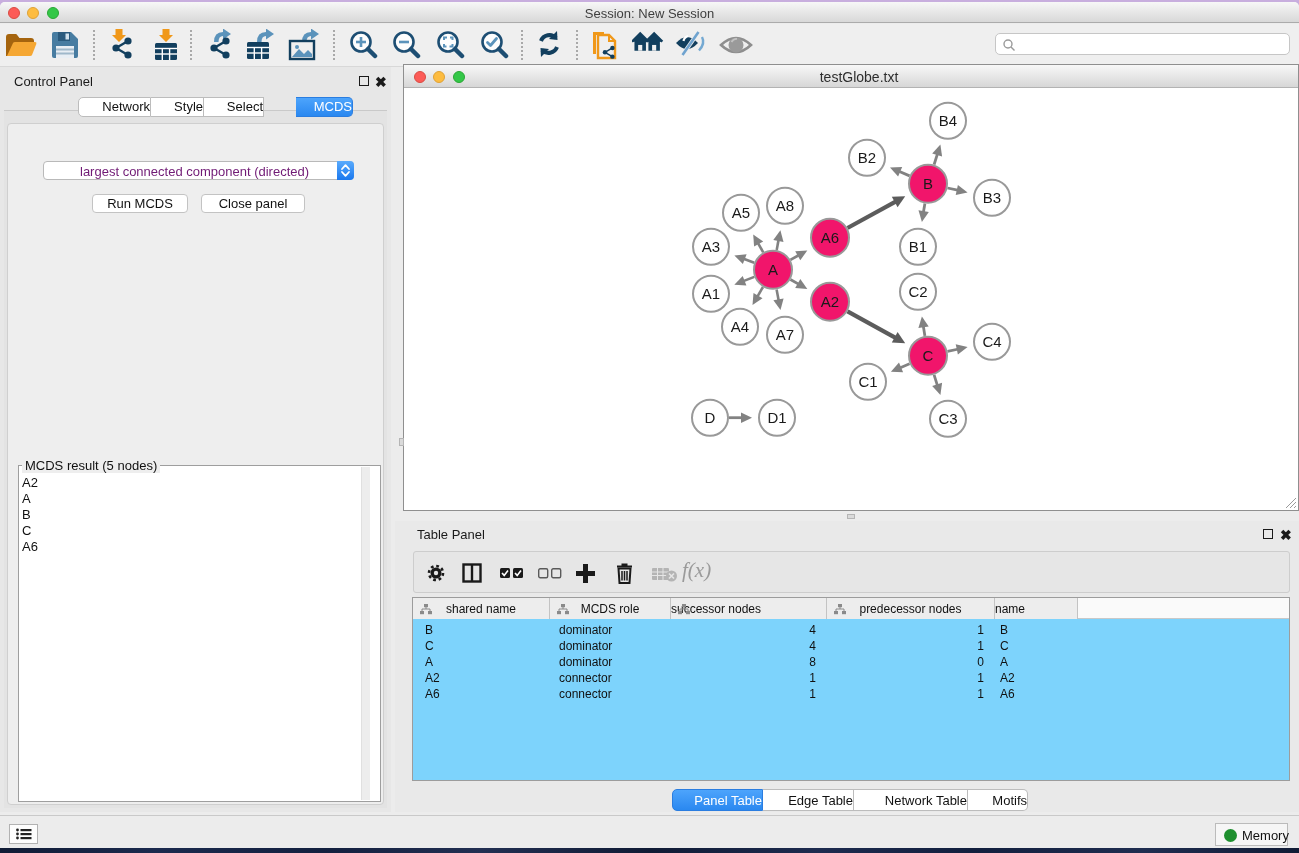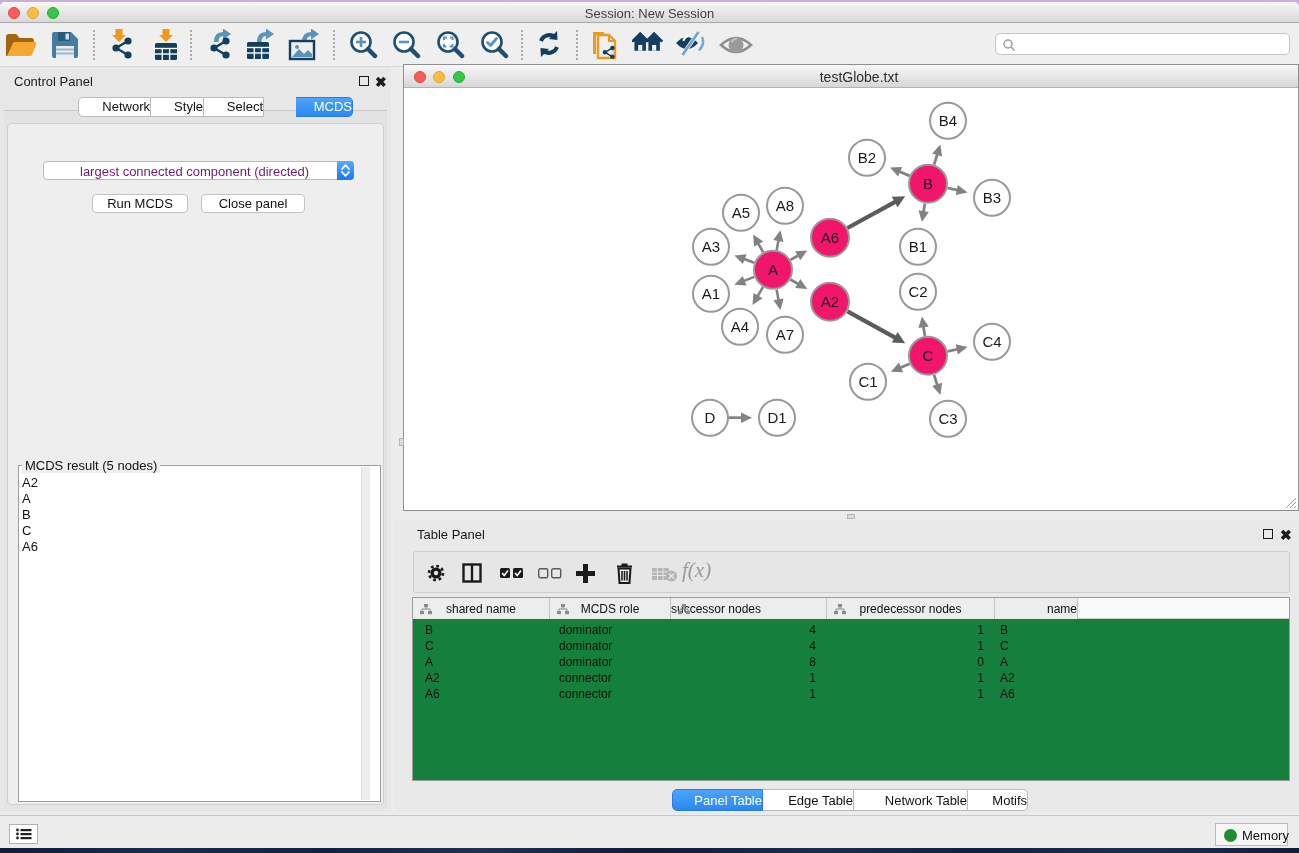--- a/index.html
+++ b/index.html
@@ -374,21 +374,21 @@
               <line x1="5.5" y1="1" x2="5.5" y2="13"></line>
               <line x1="11" y1="1" x2="11" y2="13"></line>
             </g>
             <circle cx="19.5" cy="9" r="5.5" fill="#8d8d8d"></circle>
             <path d="M17 6.5 L22 11.5 M22 6.5 L17 11.5" stroke="#e6e6e6" stroke-width="1.6"></path>
           </g>
         </svg>
       <div class="abs" style="left:268px;top:6px;font-family:'Liberation Serif',serif;font-style:italic;font-size:21px;color:#9a9a9a;">f(x)</div>
     </div>
 
-    <div class="abs" style="left:17px;top:76px;width:878px;height:184px;background:#15803d;border:1px solid #9c9c9c;">
+    <div class="abs" style="left:17px;top:76px;width:878px;height:184px;background:#7dd3fc;border:1px solid #9c9c9c;">
       <div class="abs" style="left:0;top:0;width:876px;height:21px;background:#fafafa;border-bottom:1px solid #c8c8c8;"></div>
       <div class="hdrcell" style="left:0px;width:137px;background:#ededed;height:21px;">
           <div style="position:absolute;left:0;top:4px;width:100%;text-align:center;">shared name</div>
           <svg width="12" height="11" viewBox="0 0 12 11" style="position:absolute;left:7px;top:6px;">
             <g fill="#8a8a8a">
               <rect x="4" y="0" width="4" height="3.2"></rect>
               <rect x="0" y="7" width="4" height="3.2"></rect>
               <rect x="8" y="7" width="4" height="3.2"></rect>
             </g>
             <path d="M6 3 L6 5 M2 7 L2 5 L10 5 L10 7" stroke="#8a8a8a" stroke-width="1" fill="none"></path>
@@ -421,21 +421,21 @@
           <svg width="12" height="11" viewBox="0 0 12 11" style="position:absolute;left:7px;top:6px;">
             <g fill="#8a8a8a">
               <rect x="4" y="0" width="4" height="3.2"></rect>
               <rect x="0" y="7" width="4" height="3.2"></rect>
               <rect x="8" y="7" width="4" height="3.2"></rect>
             </g>
             <path d="M6 3 L6 5 M2 7 L2 5 L10 5 L10 7" stroke="#8a8a8a" stroke-width="1" fill="none"></path>
           </svg>
         </div>
       <div class="hdrcell" style="left:582px;width:83px;background:#ededed;height:21px;">
-          <div style="position:absolute;left:0;top:4px;width:100%;text-align:right;">name</div>
+          <div style="position:absolute;left:0;top:4px;width:100%;text-align:left;">name</div>
         </div>
       <div class="rowtxt" style="left:12px;top:25px;">B</div>
       <div class="rowtxt" style="left:146px;top:25px;">dominator</div>
       <div class="rowtxt" style="left:258px;top:25px;width:145px;text-align:right;">4</div>
       <div class="rowtxt" style="left:414px;top:25px;width:157px;text-align:right;">1</div>
       <div class="rowtxt" style="left:587px;top:25px;">B</div>
       <div class="rowtxt" style="left:12px;top:41px;">C</div>
       <div class="rowtxt" style="left:146px;top:41px;">dominator</div>
       <div class="rowtxt" style="left:258px;top:41px;width:145px;text-align:right;">4</div>
       <div class="rowtxt" style="left:414px;top:41px;width:157px;text-align:right;">1</div>

